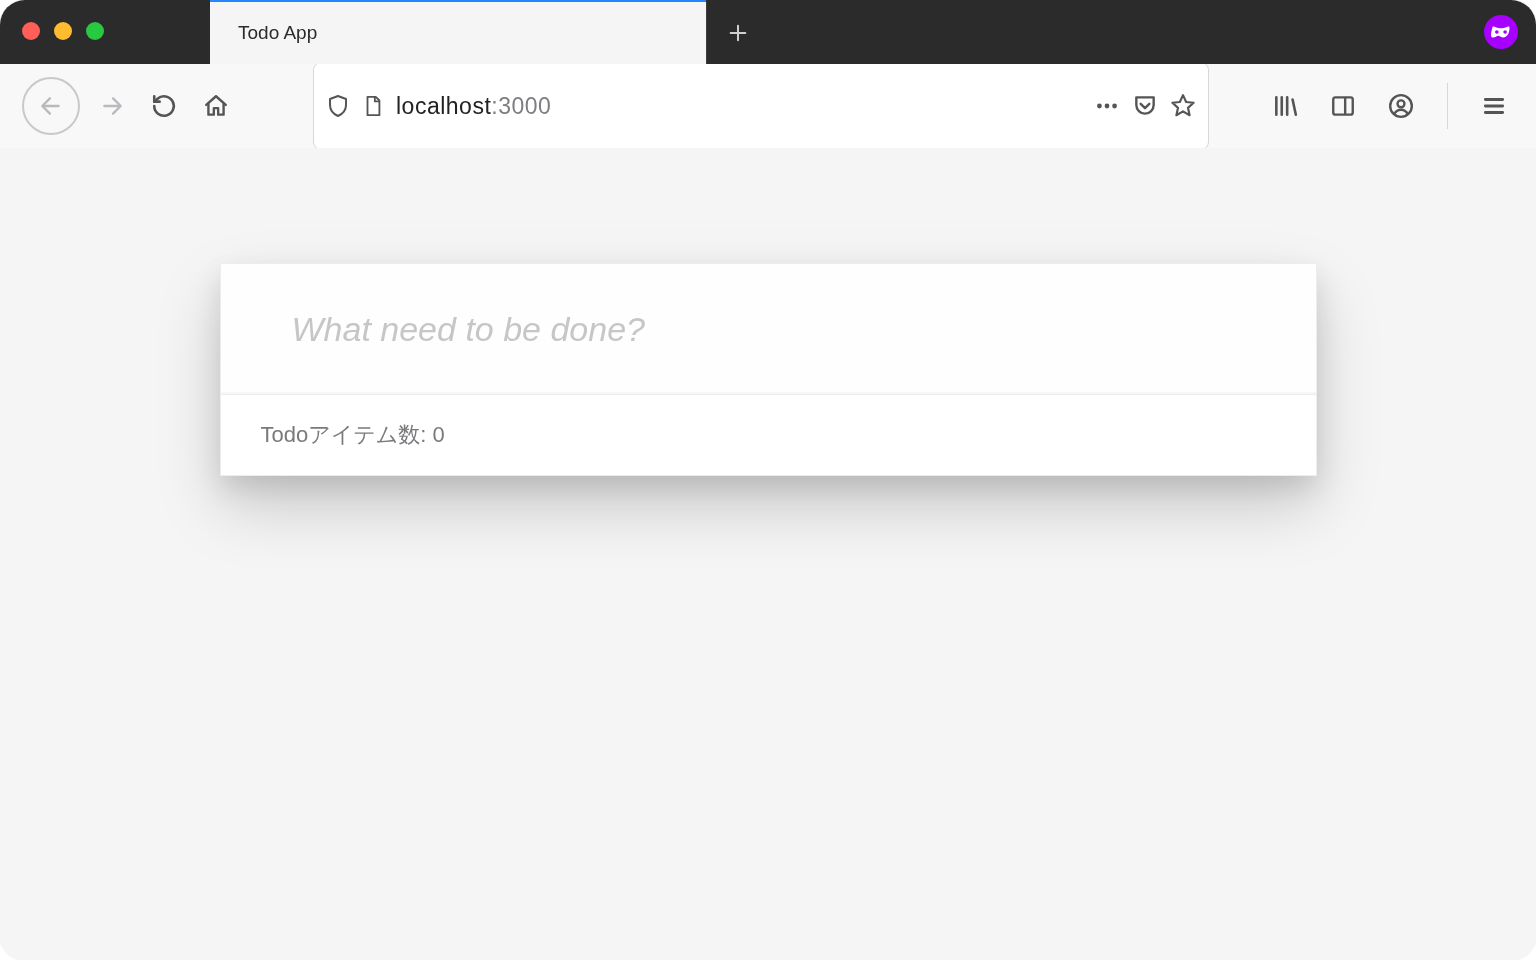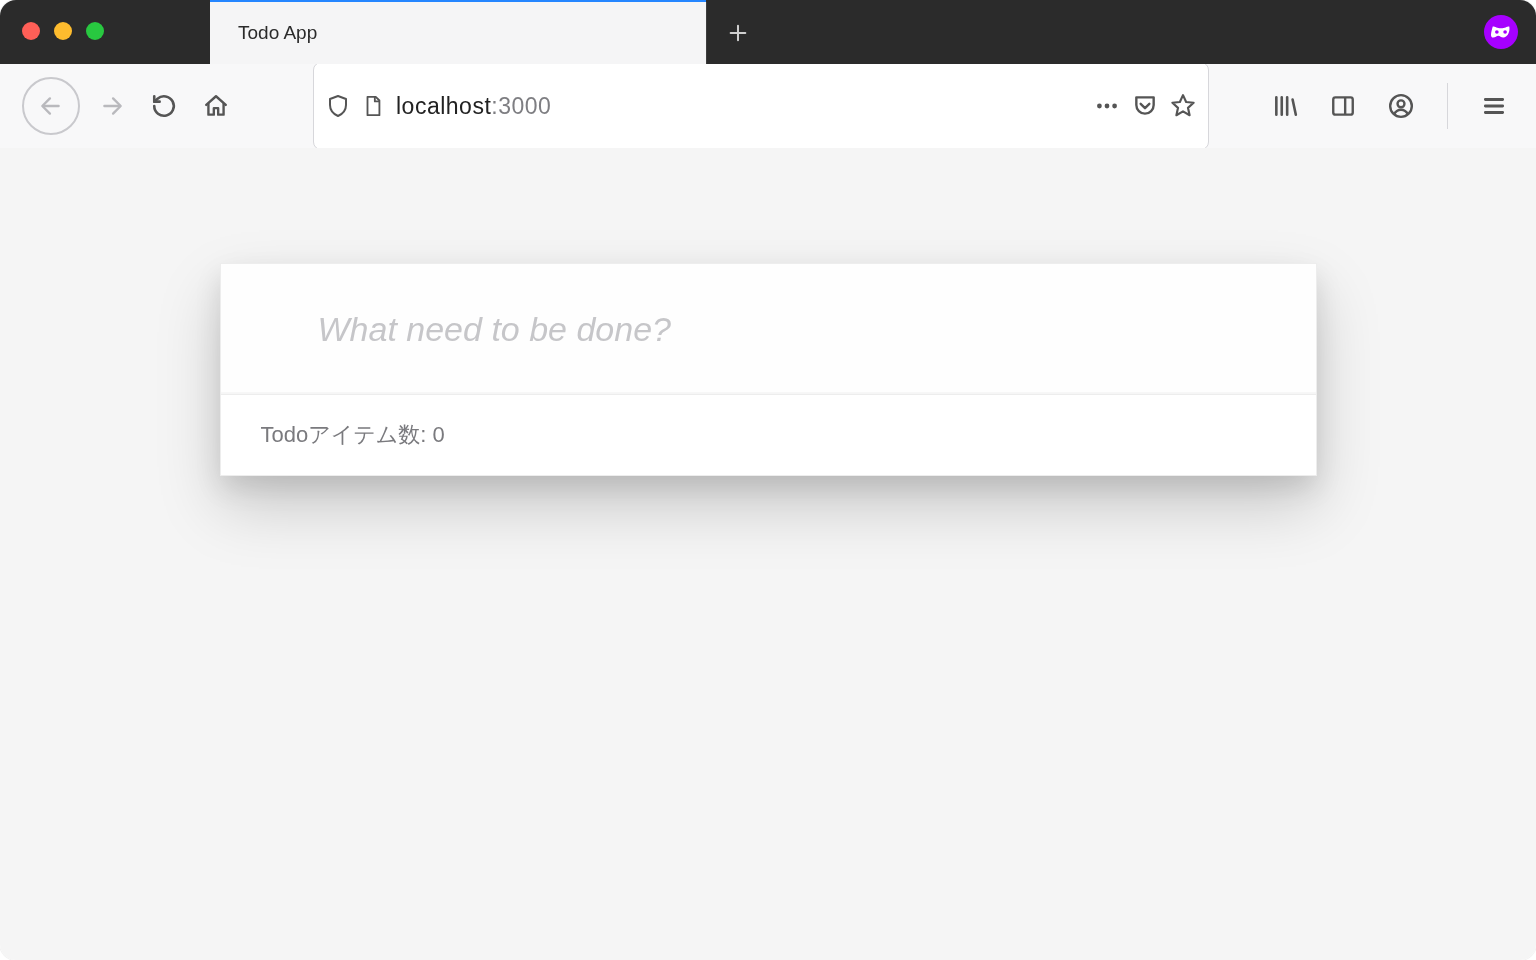--- a/index.html
+++ b/index.html
@@ -8,21 +8,21 @@
     --toolbar-bg:#f8f8f9;
     --border:#d7d7db;
     --page-bg:#f5f5f5;
     --text:#222;
     --muted:#8a8a8e;
     --placeholder:#c6c6c9;
     --purple:#a600ff;
     --icon:#555;
   }
   html,body{margin:0;padding:0;width:1536px;height:960px;font-family:-apple-system,Segoe UI,Helvetica Neue,Arial,sans-serif;background:#fff;overflow:hidden}
-  .window{position:relative;width:1536px;height:960px;background:#fff;border-radius:16px;overflow:hidden;box-shadow:0 0 0 1px rgba(0,0,0,.05)}
+  .window{position:relative;width:1536px;height:960px;background:#fff;border-radius:25px;overflow:hidden;box-shadow:0 0 0 1px rgba(0,0,0,.05)}
   
   .tabstrip{height:64px;background:var(--tab-bg);display:flex;align-items:flex-end;position:relative;padding-left:15px}
   .traffic{position:absolute;left:22px;top:22px;display:flex;gap:14px}
   .traffic span{width:18px;height:18px;border-radius:50%;display:block}
   .tf-close{background:#ff5f57}
   .tf-min{background:#febc2e}
   .tf-max{background:#28c840}
   .tabs{display:flex;align-items:flex-end;margin-left:195px;height:100%}
   .tab{height:62px;width:448px;background:var(--tab-active);border-top:3px solid #2586ff;display:flex;align-items:center;padding:0 20px 0 28px;color:#2b2b2b;font-size:19px;position:relative;border-top-left-radius:0;border-top-right-radius:0}
   .tab .icon-x{margin-left:auto;color:#5a5a5a}
@@ -36,21 +36,21 @@
   .nav-fwd{color:#b9b9bd}
   .urlbar{flex:0 0 870px;margin-left:65px;height:54px;border:1px solid var(--border);border-radius:8px;background:#fff;display:flex;align-items:center;padding:16px 12px;gap:12px}
   .urlbar .addr{flex:1;font-size:23px;letter-spacing:.5px;color:#222}
   .urlbar .addr .port{color:#7e7e82}
   .urlbar .inner-ico{color:#5a5a5e}
   .toolbar-right{margin-left:auto;display:flex;align-items:center;gap:18px}
   .sep{width:1px;height:46px;background:var(--border);margin:0 8px}
   
   .page{position:absolute;left:0;right:0;top:148px;bottom:0;background:var(--page-bg);}
   .todoapp{width:1095px;margin:115px auto 0 auto;background:#fff;border:1px solid #ededed;box-shadow:0 30px 60px rgba(0,0,0,.18),0 12px 25px rgba(0,0,0,.10)}
-  .new-todo{height:130px;display:flex;align-items:center;padding-left:95px;background:#fefefe;box-shadow:inset 0 -2px 1px rgba(0,0,0,.03)}
+  .new-todo{height:130px;display:flex;align-items:center;padding-left:69px;background:#fefefe;box-shadow:inset 0 -2px 1px rgba(0,0,0,.03)}
   .new-todo input{border:none;outline:none;width:100%;font-size:34px;font-style:italic;font-weight:300;color:#555;background:transparent}
   .new-todo input::placeholder{color:var(--placeholder);font-style:italic}
   .footer{height:80px;border-top:1px solid #ededed;display:flex;align-items:center;padding:0 40px;font-size:22px;color:#7a7a7e}
   svg{display:block}
 </style>
 </head>
 <body>
 
 <div class="window">
 

